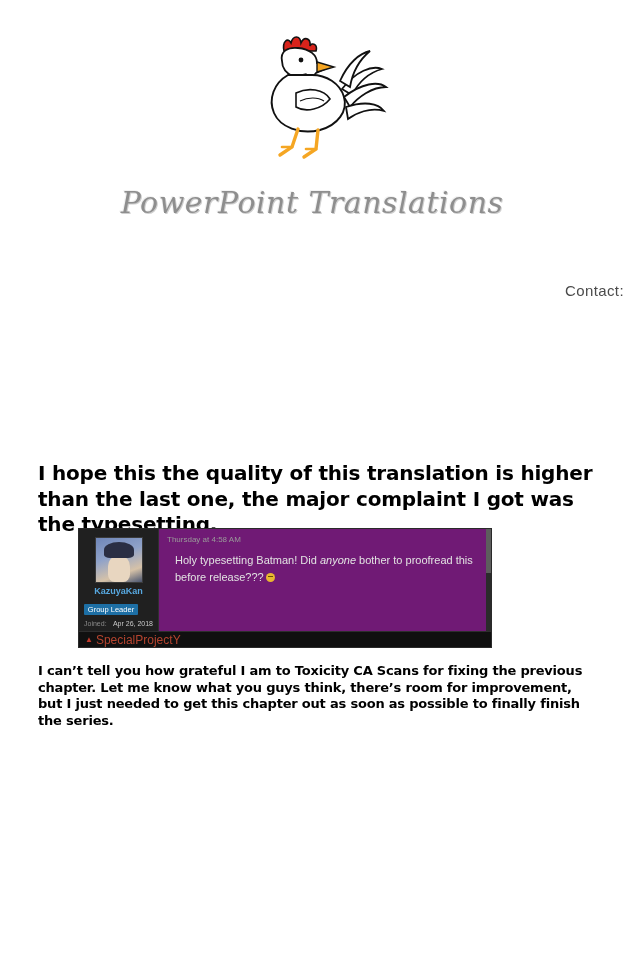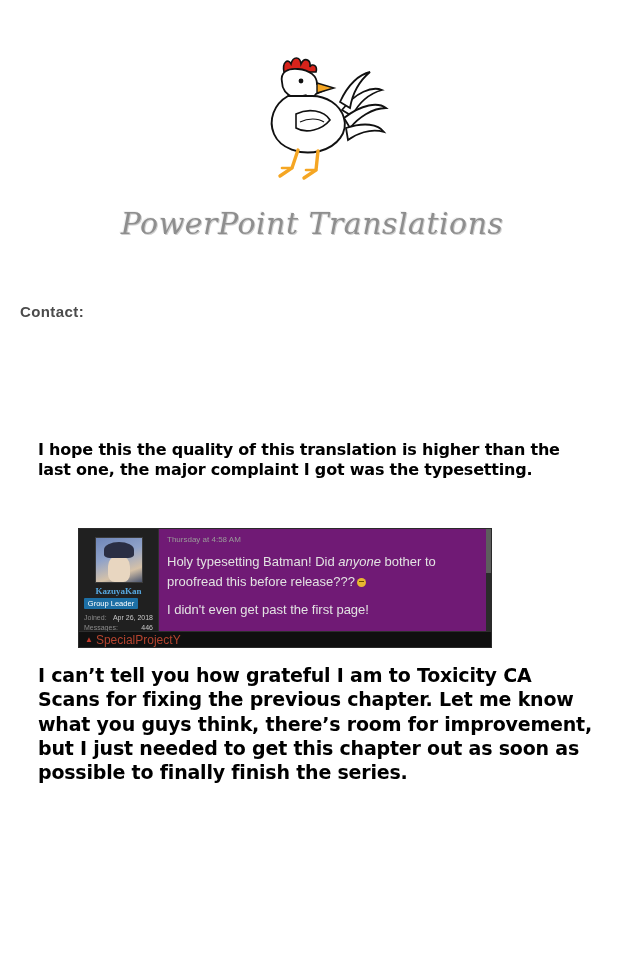--- a/index.html
+++ b/index.html
@@ -12,21 +12,21 @@
     height: 960px;
     position: relative;
     font-family: "Liberation Sans", sans-serif;
     overflow: hidden;
   }
 
   
   .logo-block {
     position: absolute;
     left: 0;
-    top: 38px;
+    top: 17px;
     width: 624px;
     text-align: center;
   }
   .rooster {
     width: 180px;
     height: 150px;
     margin: 0 auto;
     display: block;
   }
   .brand-title {
@@ -35,25 +35,24 @@
     font-size: 30px;
     letter-spacing: 0.5px;
     color: #8e8e8e;
     text-shadow: 1px 1px 0 #cfcfcf, -1px -1px 0 #f2f2f2;
     font-style: italic;
     font-weight: normal;
   }
   .contact-row {
     margin-top: 62px;
     display: flex;
-    justify-content: space-between;
+    justify-content: flex-end;
     align-items: baseline;
     gap: 70px;
     padding-left: 20px;
-    font-weight: bold;
   }
   .contact-label {
     font-family: "Liberation Sans", sans-serif;
     font-size: 15px;
     color: #4b4b4b;
     letter-spacing: 0.4px;
   }
   .contact-email {
     font-family: "Liberation Sans", sans-serif;
     font-size: 16px;
@@ -65,29 +64,29 @@
   .para {
     position: absolute;
     font-family: "DejaVu Sans", sans-serif;
     font-weight: bold;
     color: #000000;
     line-height: 1.28;
     letter-spacing: -0.2px;
   }
   .para-1 {
     left: 38px;
-    top: 440px;
+    top: 461px;
     width: 556px;
-    font-size: 16px;
+    font-size: 20px;
   }
   .para-2 {
     left: 38px;
     top: 663px;
     width: 560px;
-    font-size: 19px;
+    font-size: 13px;
   }
 
   
   .forum-shot {
     position: absolute;
     left: 78px;
     top: 528px;
     width: 412px;
     height: 118px;
     background: #161616;
@@ -128,23 +127,22 @@
     left: 8px; top: 4px;
     width: 30px; height: 16px;
     background: #2b2f44;
     border-radius: 50% 50% 20% 20%;
   }
   .username {
     text-align: center;
     color: #57a8e0;
     font-size: 9px;
     font-weight: bold;
-    margin-bottom: 2px;
+    margin-bottom: 8px;
     white-space: nowrap;
-    font-family: Liberation Serif, serif;
   }
   .rank-badge {
     background: #1d6fa5;
     color: #ffffff;
     font-size: 7.5px;
     text-align: center;
     padding: 1px 0;
     margin: 0 17px 4px 2px;
     border-radius: 1px;
     white-space: nowrap;
@@ -166,23 +164,24 @@
     box-sizing: border-box;
     background: #701a75;
   }
   .post-time {
     color: #9a9a9a;
     font-size: 8px;
     margin-bottom: 8px;
   }
   .post-text {
     color: #e2e2e2;
-    font-size: 13px;
+    font-size: 11px;
     line-height: 1.5;
     margin-bottom: 9px;
+    margin-left: 8px;
   }
   .post-text em { font-style: italic; }
   .emoji {
     display: inline-block;
     width: 9px; height: 9px;
     border-radius: 50%;
     background: #e8b730;
     vertical-align: -1px;
     margin-left: 2px;
     position: relative;
@@ -283,21 +282,20 @@
       <span>Messages:</span>
       <span class="val">446</span>
     </div>
   </div>
 
   <div class="forum-right">
     <div class="post-time">Thursday at 4:58 AM</div>
     <div class="post-text">
       <span>Holy typesetting Batman! Did </span><em>anyone</em><span> bother to proofread this before release???</span><span class="emoji"></span>
     </div>
-    <div class="post-text">I didn't even get past the first page!</div>
     <div class="scroll-strip">
       <div class="thumb"></div>
     </div>
   </div>
 
   <div class="forum-footer">
     <span class="footer-caret">▲</span>
     <span class="footer-link">SpecialProjectY</span>
   </div>
 </div>

